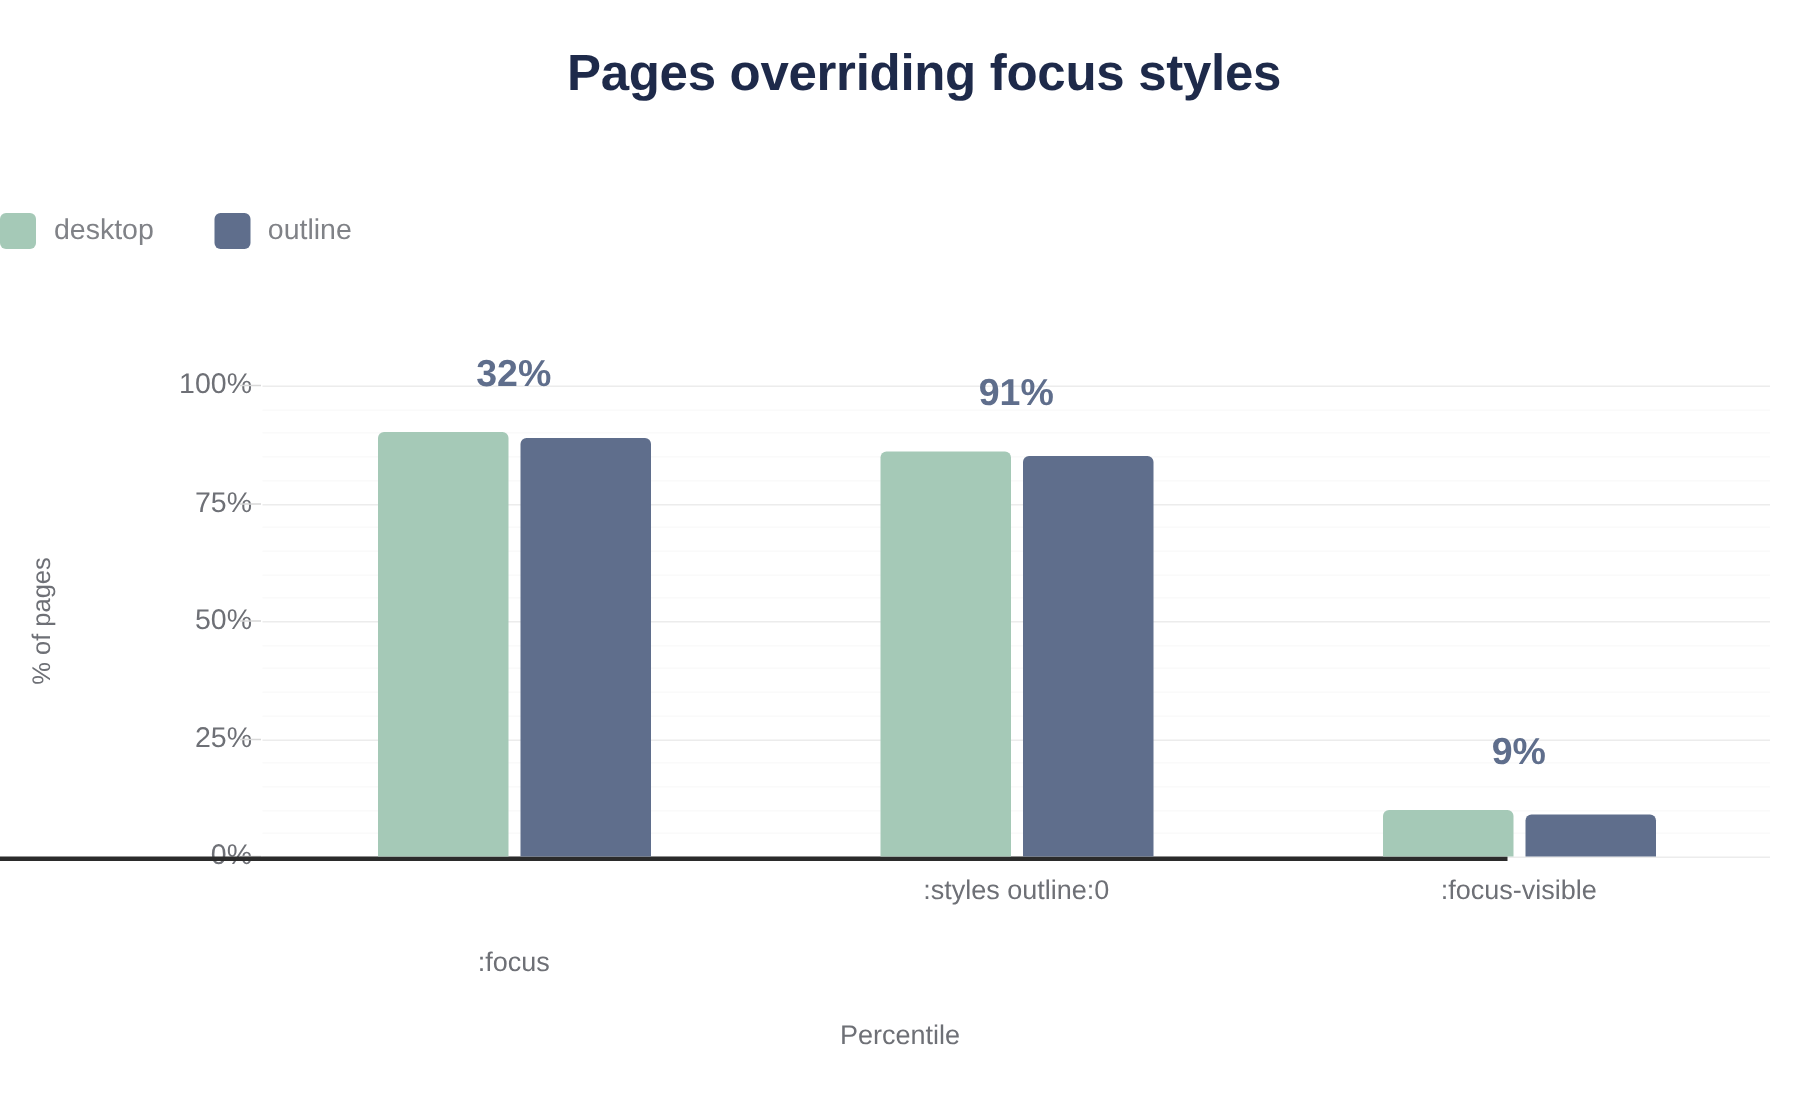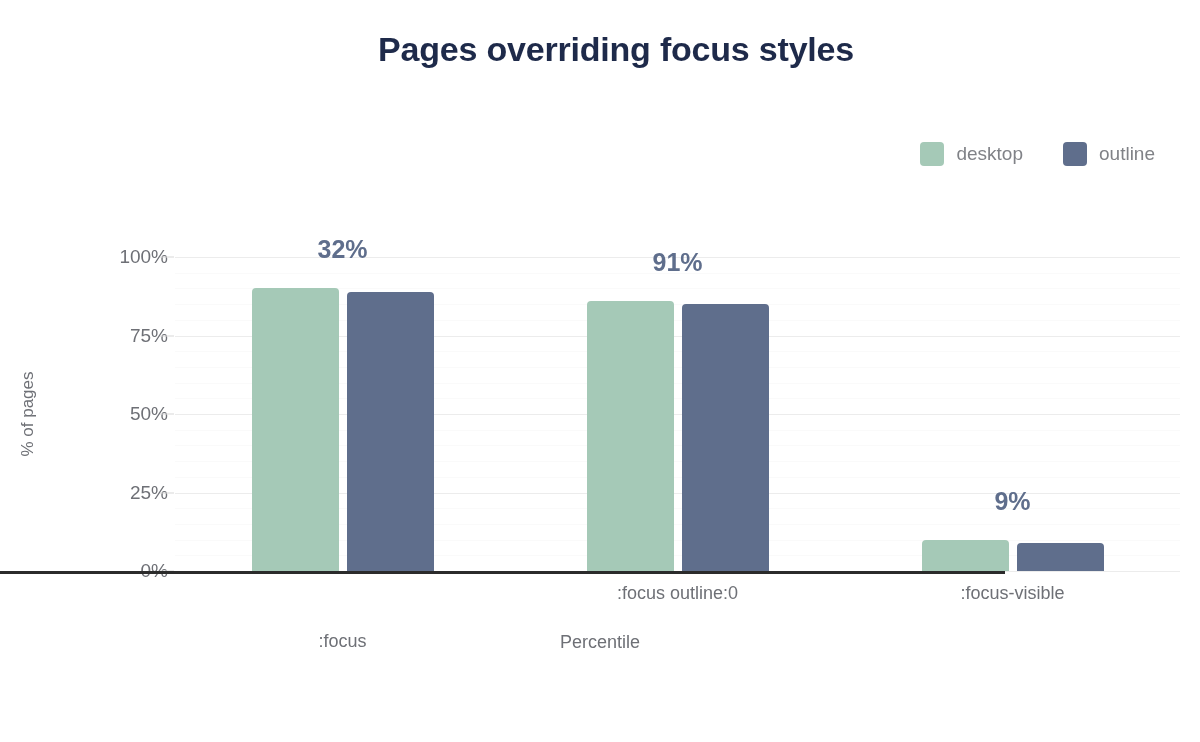--- a/index.html
+++ b/index.html
@@ -35,21 +35,21 @@
     font-size: 21px;
     font-weight: normal;
     color: #808287;
   }
 
   
   .legend {
     position: absolute;
     top: 142px; left: 0; width: 1155px;
     display: flex;
-    justify-content: flex-end;
+    justify-content: flex-start;
     align-items: center;
     gap: 40px;
   }
   .legend-item {
     display: flex;
     align-items: center;
     gap: 12px;
   }
   .legend-swatch {
     width: 24px; height: 24px;
@@ -135,21 +135,21 @@
     font-size: 25px;
     font-weight: bold;
     color: #5f6e8c;
     text-align: center;
     transform: translateX(-50%);
     white-space: nowrap;
   }
 
   .x-axis-title {
     position: absolute;
-    top: 632px; left: 0; width: 1200px;
+    top: 680px; left: 0; width: 1200px;
     text-align: center;
     font-size: 18px;
     color: #6e7076;
   }
 </style>
 </head>
 <body>
 
 <div id="chart-root">
 
@@ -208,21 +208,21 @@
 
   <div class="axis-baseline"></div>
 
   <div class="bars-layer" id="bars-layer">
       <div class="bar desktop" title="desktop :focus: 90%" style="left: 251.5px; top: 288.4px; width: 87px; height: 282.6px; background: rgb(165, 201, 183);"></div>
       <div class="bar mobile" title="mobile :focus: 89%" style="left: 346.5px; top: 291.54px; width: 87px; height: 279.46px; background: rgb(95, 110, 140);"></div>
       <div class="bar-group-label" style="left: 342.5px; top: 583px; margin-top: 48px;">:focus</div>
       <div class="value-label" style="left: 342.5px; top: 235.4px;">32%</div>
       <div class="bar desktop" title="desktop :focus outline:0: 86%" style="left: 586.5px; top: 300.96px; width: 87px; height: 270.04px; background: rgb(165, 201, 183);"></div>
       <div class="bar mobile" title="mobile :focus outline:0: 85%" style="left: 681.5px; top: 304.1px; width: 87px; height: 266.9px; background: rgb(95, 110, 140);"></div>
-      <div class="bar-group-label" style="left: 677.5px; top: 583px;">:focus outline:0</div>
+      <div class="bar-group-label" style="left: 677.5px; top: 583px;">:styles outline:0</div>
       <div class="value-label" style="left: 677.5px; top: 247.96px;">91%</div>
       <div class="bar desktop" title="desktop :focus-visible: 10%" style="left: 921.5px; top: 539.6px; width: 87px; height: 31.4px; background: rgb(165, 201, 183);"></div>
       <div class="bar mobile" title="mobile :focus-visible: 9%" style="left: 1016.5px; top: 542.74px; width: 87px; height: 28.26px; background: rgb(95, 110, 140);"></div>
       <div class="bar-group-label" style="left: 1012.5px; top: 583px;">:focus-visible</div>
       <div class="value-label" style="left: 1012.5px; top: 486.6px;">9%</div>
     </div>
 
   <div class="x-axis-title">Percentile</div>
 
 </div>

